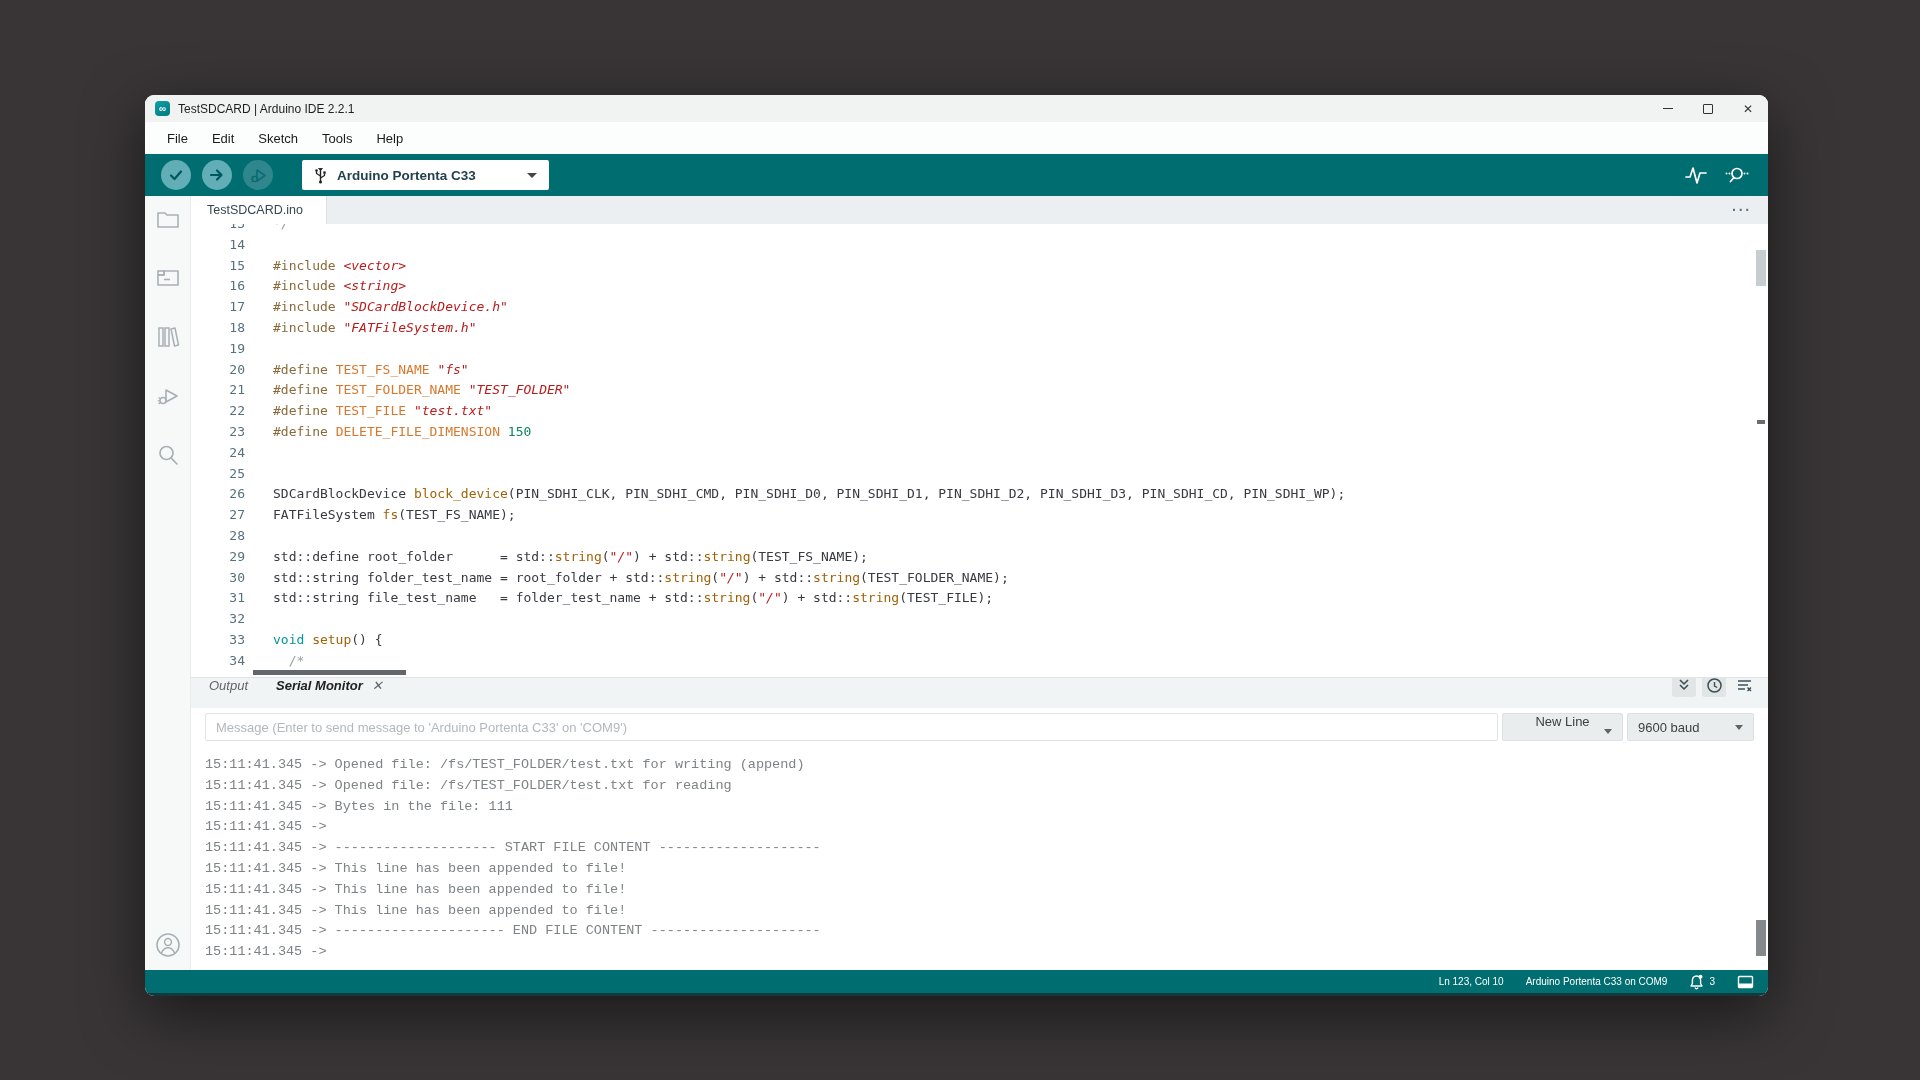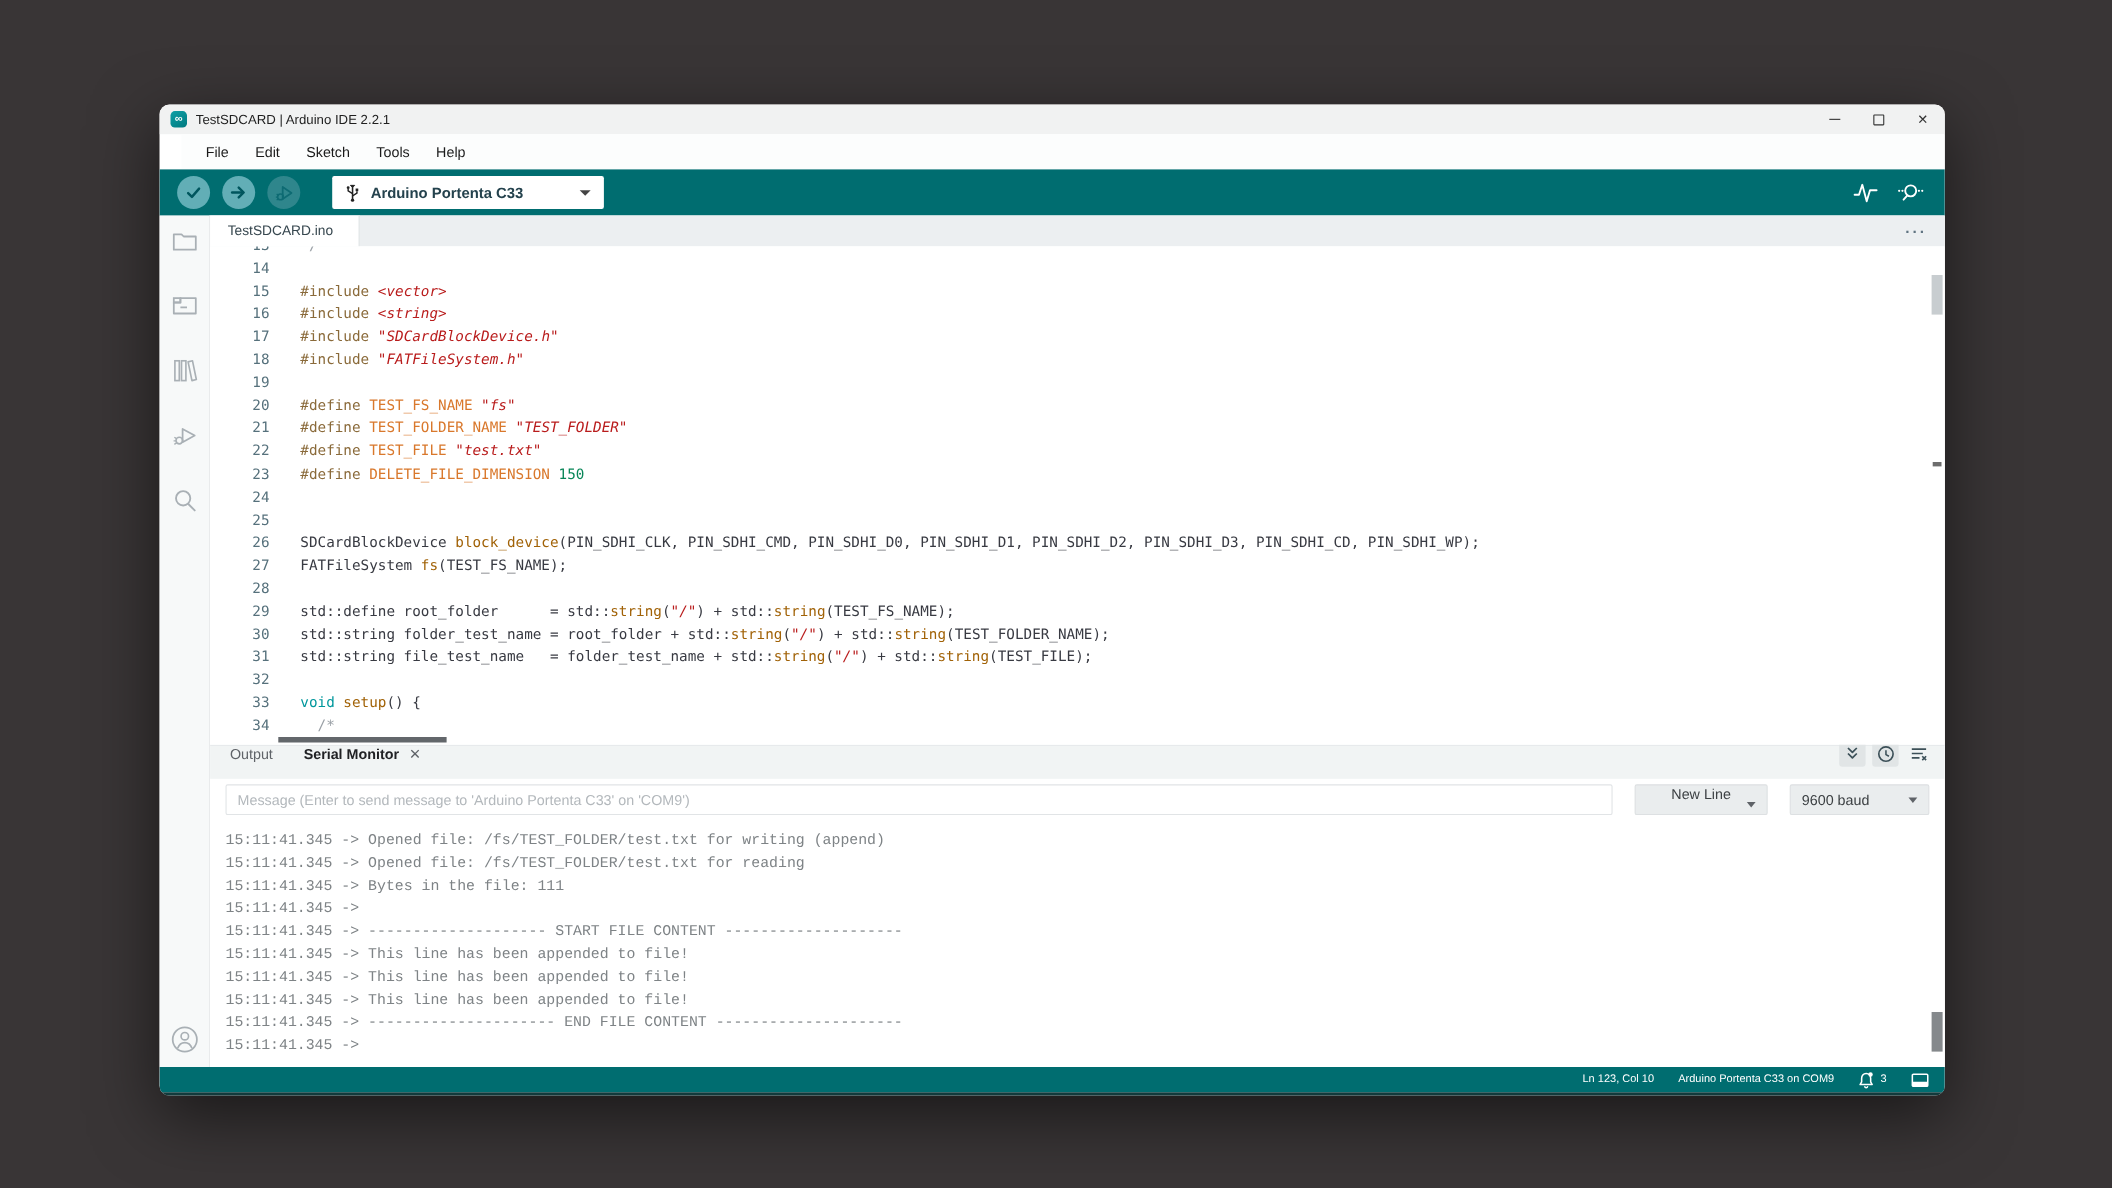--- a/index.html
+++ b/index.html
@@ -14,21 +14,21 @@
   .titlebar { height:27px; background:#f1f2f2; display:flex; align-items:center; padding-left:10px; flex:0 0 auto; }
   .app-icon { width:15px; height:15px; border-radius:4px; background:linear-gradient(145deg,#0fa0a6,#00797f);
               color:#fff; font-size:10px; line-height:15px; text-align:center; margin-right:8px; font-weight:bold; }
   .title-text { font-size:12px; color:#1f1f1f; }
   .win-controls { margin-left:auto; display:flex; height:100%; }
   .win-btn { width:40px; height:100%; display:flex; align-items:center; justify-content:center; color:#333; font-size:12px; }
   .min-glyph { width:10px; border-top:1.4px solid #333; display:inline-block; }
   .max-glyph { width:10px; height:10px; border:1.4px solid #333; display:inline-block; border-radius:1px; }
 
   
-  .menubar { height:32px; background:#fcfdfd; display:flex; align-items:center; padding-left:12px; gap:4px; flex:0 0 auto;margin-left:20px; }
+  .menubar { height:32px; background:#fcfdfd; display:flex; align-items:center; padding-left:12px; gap:4px; flex:0 0 auto; }
   .menu-item { font-size:13px; color:#1b1b1b; padding:3px 10px; border-radius:3px; }
 
   
   .toolbar { height:42px; background:#006d70; display:flex; align-items:center; padding-left:16px; flex:0 0 auto; }
   .tool-btn { width:30px; height:30px; border-radius:50%; background:#62aeb6; margin-right:11px;
               display:flex; align-items:center; justify-content:center; }
   .tool-btn.disabled { background:#2f868c; }
   .board-select { margin-left:18px; width:247px; height:30px; background:#fff; border-radius:2px;
                   display:flex; align-items:center; padding:0 12px; gap:10px; }
   .board-label { font-size:13.5px; font-weight:bold; color:#24424d; }
@@ -60,28 +60,28 @@
   .lc { padding-left:28px; white-space:pre; }
   .tk-p { color:#383a42; } .tk-pre { color:#8a6a3a; } .tk-str { color:#b91c1c;font-style:italic; }
   .tk-mac { color:#d9782c; } .tk-fn { color:#a16207;margin-top:44px; } .tk-kw { color:#00979c; }
   .tk-num { color:#098658; } .tk-cmt { color:#9aa0a6; }
   .ed-vscroll { position:absolute; right:2px; top:26px; width:10px; height:36px; background:#c8cdd0; }
   .ed-mark { position:absolute; right:3px; top:196px; width:8px; height:4px; background:#6d6d6d; }
   .ed-hscroll { position:absolute; left:62px; bottom:2px; width:153px; height:5px; background:#63676b; }
 
   
   .panel { flex:1; border-top:1px solid #dfe3e5; display:flex; flex-direction:column; background:#fff; min-height:0; }
-  .panel-header { height:30px; background:#f1f4f4; display:flex; align-items:center; padding:0 12px 16px 4px; flex:0 0 auto; }
+  .panel-header { height:30px; background:#f1f4f4; display:flex; align-items:center; padding:0 12px 16px 4px; flex:0 0 auto;font-style:italic; }
   .ptab { font-size:13px; color:#5f6368; padding:0 14px; }
   .ptab.active { color:#202124; font-weight:bold; display:flex; align-items:center; gap:9px; }
   .ptab-close { font-weight:normal; color:#5f6368; font-size:13px; }
   .panel-hicons { margin-left:auto; display:flex; gap:6px; align-items:center; }
   .hicon { width:24px; height:24px; display:flex; align-items:center; justify-content:center; border-radius:3px; }
   .hicon.hl { background:#e1e5e6; }
-  .input-row { height:38px; display:flex; align-items:center; padding:0 14px; gap:20px; flex:0 0 auto; }
+  .input-row { height:38px; display:flex; align-items:center; padding:0 14px; gap:4px; flex:0 0 auto; }
   .msg-input { flex:1; height:28px; border:1px solid #e1e4e6; border-radius:2px; padding:0 10px;
                font-size:13px; color:#333; outline:none; font-family:"Liberation Sans", sans-serif; }
   .msg-input::placeholder { color:#b3b8bc; }
   .mini-select { height:28px; background:#eaedee; border:1px solid #dde0e2; border-radius:2px;
                  display:flex; align-items:center; padding:0 10px; font-size:13px; color:#3c4043; }
   .mini-select .caret-down { border-top-color:#5f6368; border-left-width:4.5px; border-right-width:4.5px; }
   .sel-newline { width:121px;flex-direction:column; } .sel-baud { width:127px; }
   .output-area { flex:1; position:relative; padding:9px 0 0 14px; font-family:"Liberation Mono", monospace;
                  font-size:13.5px; color:#7e8386; overflow:hidden; }
   .so-line { height:20.8px; line-height:20.8px; white-space:pre; }

